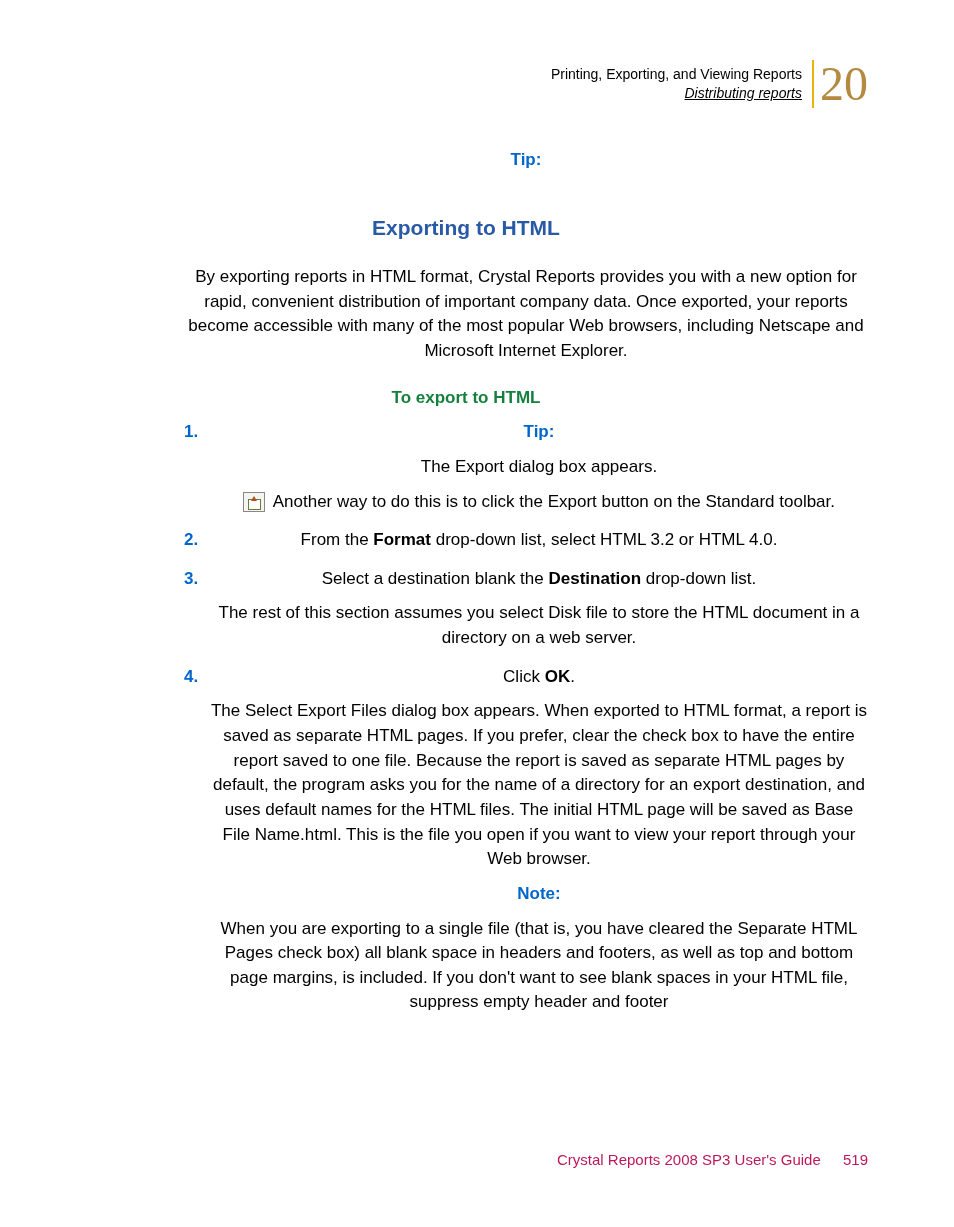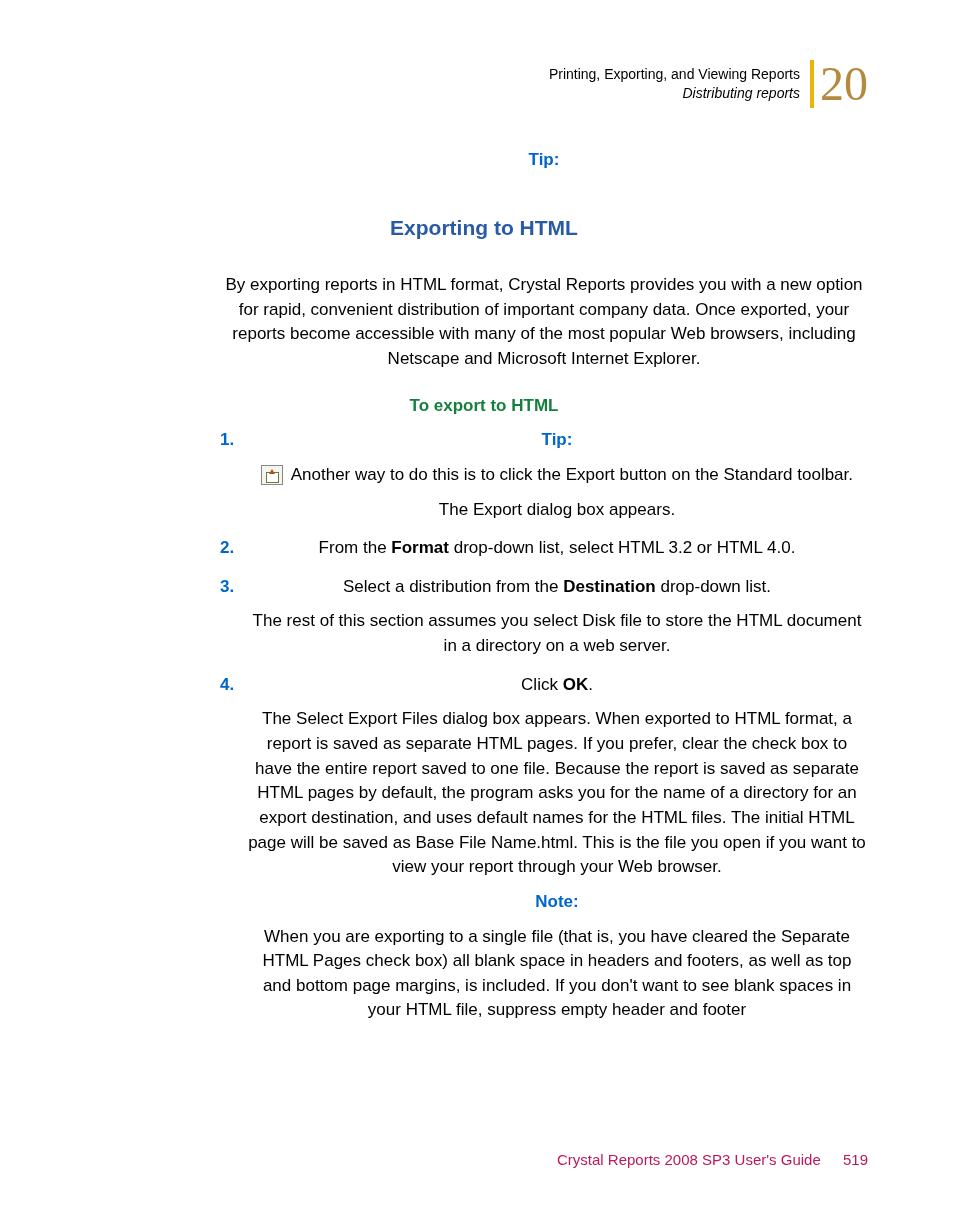--- a/index.html
+++ b/index.html
@@ -7,68 +7,68 @@
     font-family: Arial, Helvetica, sans-serif;
     width: 954px;
     height: 1227px;
     background: #fff;
     color: #000;
     position: relative;
     font-size: 17px;
     line-height: 1.45;
   }
   .page {
-    padding: 60px 86px 40px 100px;
+    padding: 60px 86px 40px 64px;
   }
   .header {
     position: absolute;
     top: 60px;
     right: 86px;
     text-align: right;
   }
   .header-row {
     display: flex;
     align-items: center;
     justify-content: flex-end;
     gap: 10px;
   }
   .header-text {
     text-align: right;
     font-size: 14px;
     line-height: 1.35;
   }
   .header-text .line1 { color: #000; }
-  .header-text .line2 { color: #000; font-style: italic; }
+  .header-text .line2 { color: #000; font-style: italic; text-decoration: underline; }
   .chapter-num {
     font-family: "Times New Roman", Times, serif;
     font-size: 48px;
     color: #b38a3f;
     font-weight: normal;
     line-height: 1;
-    border-left: 4px solid #eab308;
+    border-left: 2px solid #eab308;
     padding-left: 6px;
   }
   .content {
     margin-top: 88px;
     text-align: center;
   }
   .body-indent {
     margin-left: 120px;
   }
   .tip-label, .note-label {
     color: #0066cc;
     font-weight: bold;
     margin-bottom: 0;
   }
   .h2-section {
     color: #295aa6;
     font-size: 21px;
     font-weight: bold;
     margin-top: 40px;
-    margin-bottom: 30px;
+    margin-bottom: 22px;
     font-family: Verdana, Arial, sans-serif;
   }
   .h3-sub {
     color: #15803d;
     font-size: 17px;
     font-weight: bold;
     margin-top: 22px;
     margin-bottom: 10px;
   }
   p { margin-bottom: 10px; }
@@ -155,36 +155,36 @@
     </div>
 
     <h3 class="h3-sub">To export to HTML</h3>
 
     <ol>
 
       <li>
         <span class="num">1.</span>
         <div class="li-body">
           <p class="tip-label">Tip:</p>
+          <p>The Export dialog box appears.</p>
           <p><span class="icon-box"></span><span> Another way to do this is to click the Export button on the Standard toolbar.</span></p>
-          <p>The Export dialog box appears.</p>
         </div>
       </li>
 
       <li>
         <span class="num">2.</span>
         <div class="li-body">
           <span><span>From the </span><b>Format</b><span> drop-down list, select HTML 3.2 or HTML 4.0.</span></span>
         </div>
       </li>
 
       <li>
         <span class="num">3.</span>
         <div class="li-body">
-          <span><span>Select a distribution from the </span><b>Destination</b><span> drop-down list.</span></span>
+          <span><span>Select a destination blank the </span><b>Destination</b><span> drop-down list.</span></span>
           <p>The rest of this section assumes you select Disk file to store the HTML document in a directory on a web server.</p>
         </div>
       </li>
 
       <li>
         <span class="num">4.</span>
         <div class="li-body">
           <span><span>Click </span><b>OK</b><span>.</span></span>
           <p>The Select Export Files dialog box appears. When exported to HTML format, a report is saved as separate HTML pages. If you prefer, clear the check box to have the entire report saved to one file. Because the report is saved as separate HTML pages by default, the program asks you for the name of a directory for an export destination, and uses default names for the HTML files. The initial HTML page will be saved as Base File Name.html. This is the file you open if you want to view your report through your Web browser.</p>
           <p class="note-label">Note:</p>

